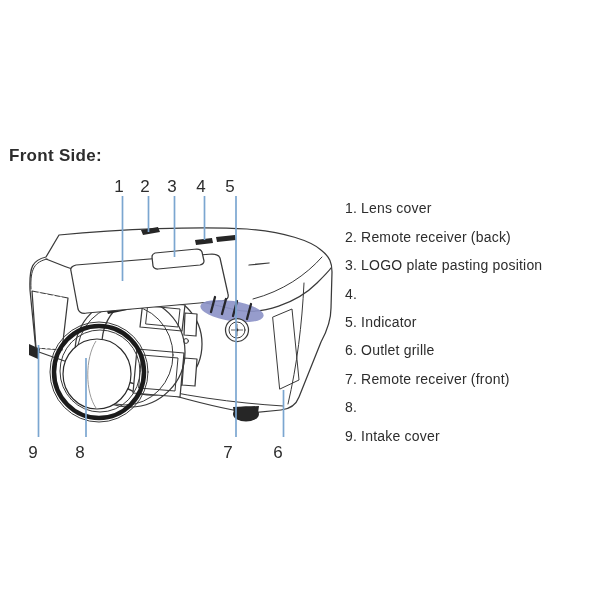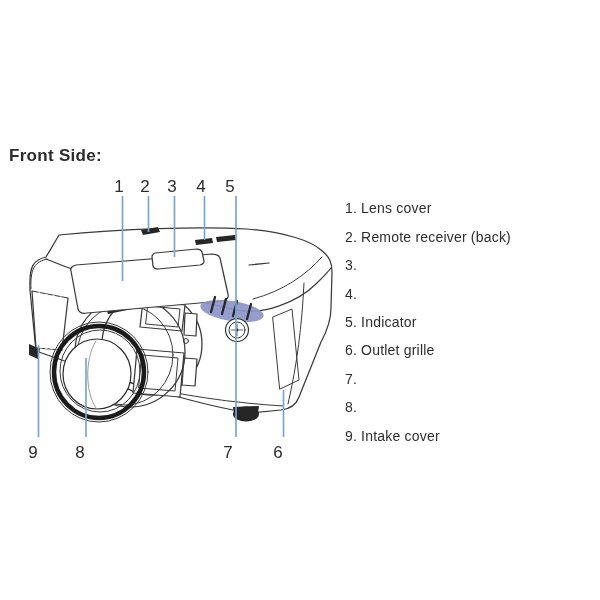--- a/index.html
+++ b/index.html
@@ -175,34 +175,36 @@
     <li>
       <span class="num">1.</span>
       <span class="lbl">Lens cover</span>
     </li>
     <li>
       <span class="num">2.</span>
       <span class="lbl">Remote receiver (back)</span>
     </li>
     <li>
       <span class="num">3.</span>
+      <span class="lbl">LOGO plate pasting position</span>
     </li>
     <li>
       <span class="num">4.</span>
     </li>
     <li>
       <span class="num">5.</span>
       <span class="lbl">Indicator</span>
     </li>
     <li>
       <span class="num">6.</span>
       <span class="lbl">Outlet grille</span>
     </li>
     <li>
       <span class="num">7.</span>
+      <span class="lbl">Remote receiver (front)</span>
     </li>
     <li>
       <span class="num">8.</span>
     </li>
     <li>
       <span class="num">9.</span>
       <span class="lbl">Intake cover</span>
     </li>
   </ul>
 

